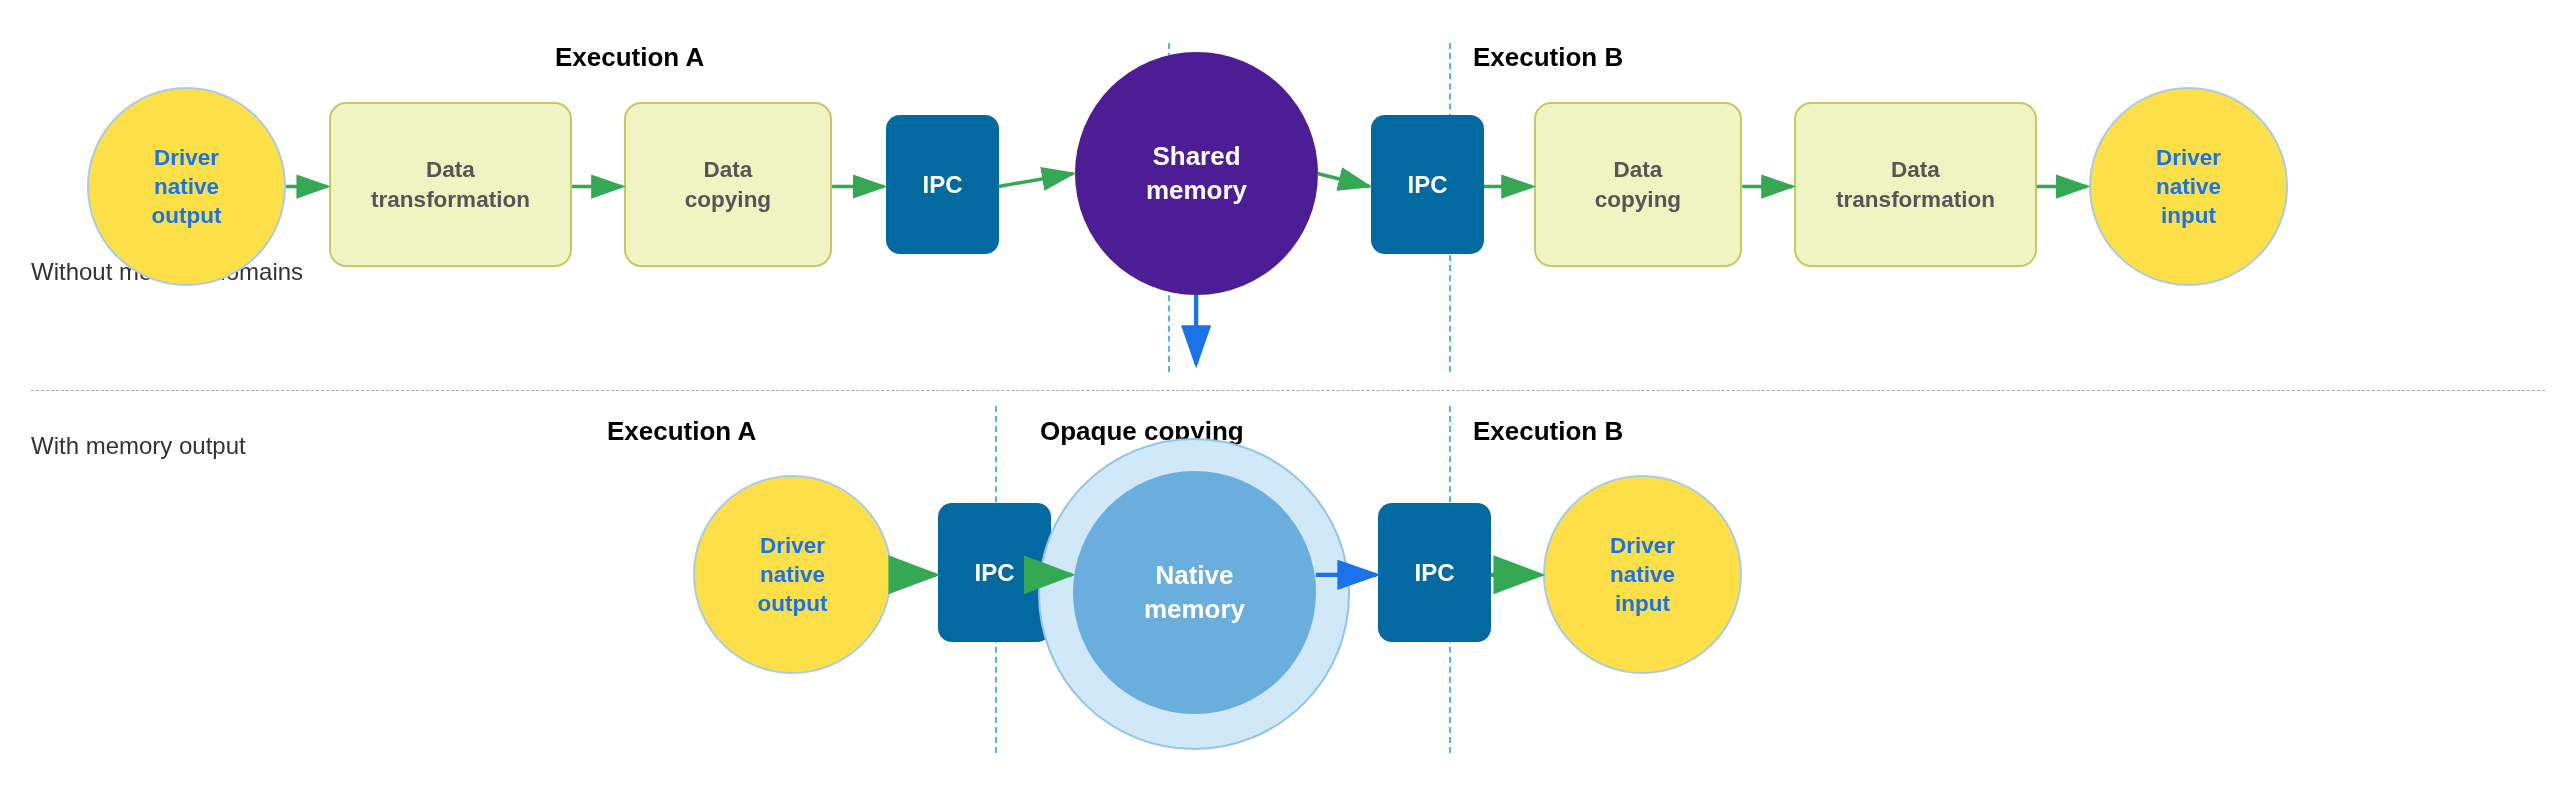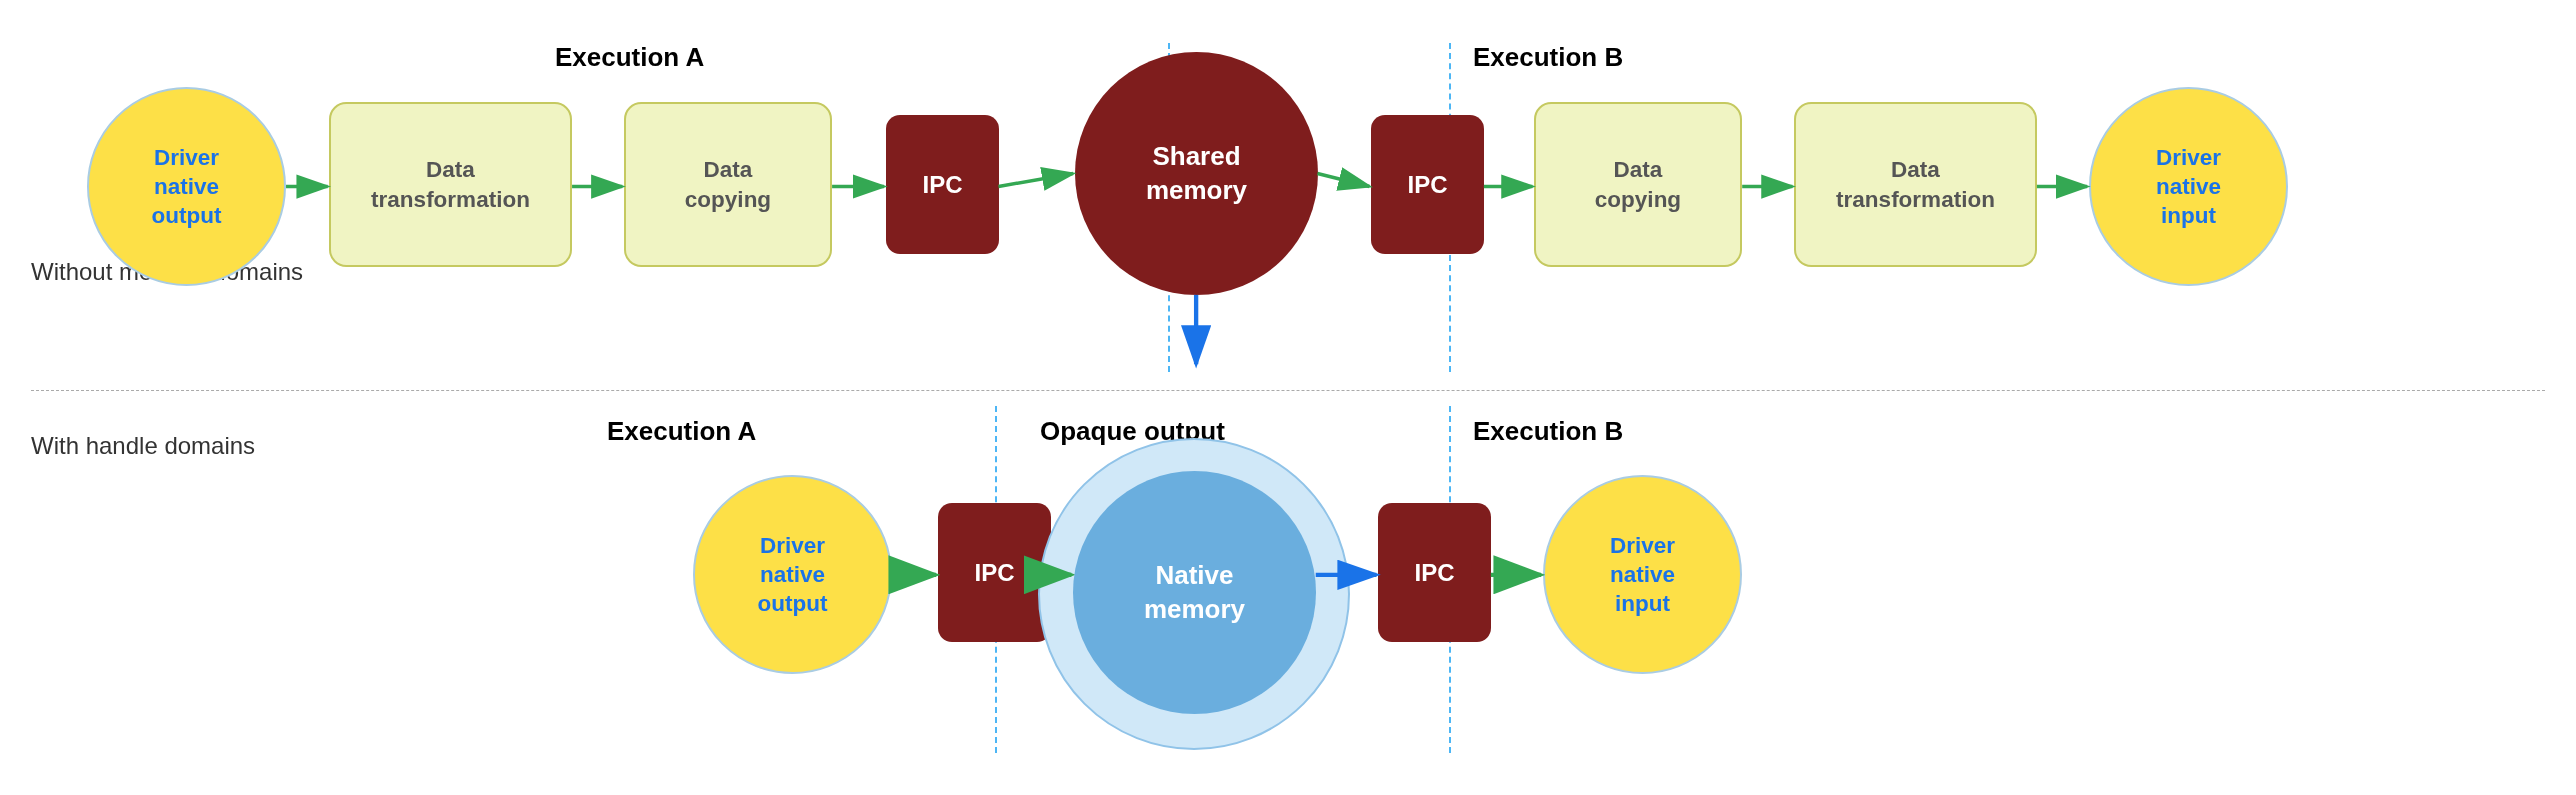--- a/index.html
+++ b/index.html
@@ -61,33 +61,33 @@
     }
 
     .node-circle-light {
       border-radius: 50%;
       background: #fde047;
       border: 2.6px solid #a9cce3;
     }
 
     .node-circle-blue {
       border-radius: 50%;
-      background: #7f1d1d;
+      background: #4c1d95;
       color: #fff;
     }
 
     .node-circle-blue-light {
       border-radius: 50%;
       background: #b3d4f5;
       border: 2.6px solid #82b7e8;
     }
 
     .node-rounded-green {
       border-radius: 14px;
-      background: #7f1d1d;
+      background: #0369a1;
       color: #fff;
     }
 
     .node-rounded-yellow {
       border-radius: 17.3px;
       background: #f0f4c3;
       border: 2.6px solid #c5c960;
     }
 
     svg.arrow-svg {
@@ -99,21 +99,21 @@
       font-size: 22.5px;
       line-height: 1.3;
     }
   </style>
 </head>
 <body>
 
 <div class="diagram-container">
 
   <div class="section-label" style="left:31px; top:258px;">Without memory domains</div>
-  <div class="section-label" style="left:31px; top:432px;">With handle domains</div>
+  <div class="section-label" style="left:31px; top:432px;">With memory output</div>
 
   <div class="divider" style="top:390px;"></div>
 
   <div class="exec-label" style="left:555px; top:42px;">Execution A</div>
 
   <div class="exec-label" style="left:1473px; top:42px;">Execution B</div>
 
   <div class="vert-dotted" style="left:1168px; top:43px; height:329px;"></div>
   <div class="vert-dotted" style="left:1449px; top:43px; height:329px;"></div>
 
@@ -150,21 +150,21 @@
   </div>
 
   <div class="node node-circle-light" style="left:2089px; top:87px; width:199px; height:199px;">
     <span class="node-text" style="font-size:22.5px; font-weight:700; color:#1a73e8;">Driver<br>native<br>input</span>
   </div>
 
   <div class="exec-label" style="left:607px; top:416px;">Execution A</div>
 
   <div class="exec-label" style="left:1473px; top:416px;">Execution B</div>
 
-  <div class="exec-label" style="left:1040px; top:416px;">Opaque output</div>
+  <div class="exec-label" style="left:1040px; top:416px;">Opaque copying</div>
 
   <div class="vert-dotted" style="left:995px; top:406px; height:347px;"></div>
   <div class="vert-dotted" style="left:1449px; top:406px; height:347px;"></div>
 
   <div class="node node-circle-light" style="left:693px; top:475px; width:199px; height:199px;">
     <span class="node-text" style="font-size:22.5px; font-weight:700; color:#1a73e8;">Driver<br>native<br>output</span>
   </div>
 
   <div class="node node-rounded-green" style="left:938px; top:503px; width:113px; height:139px;">
     <span class="node-text" style="font-size:24px; font-weight:700; color:#fff;">IPC</span>

